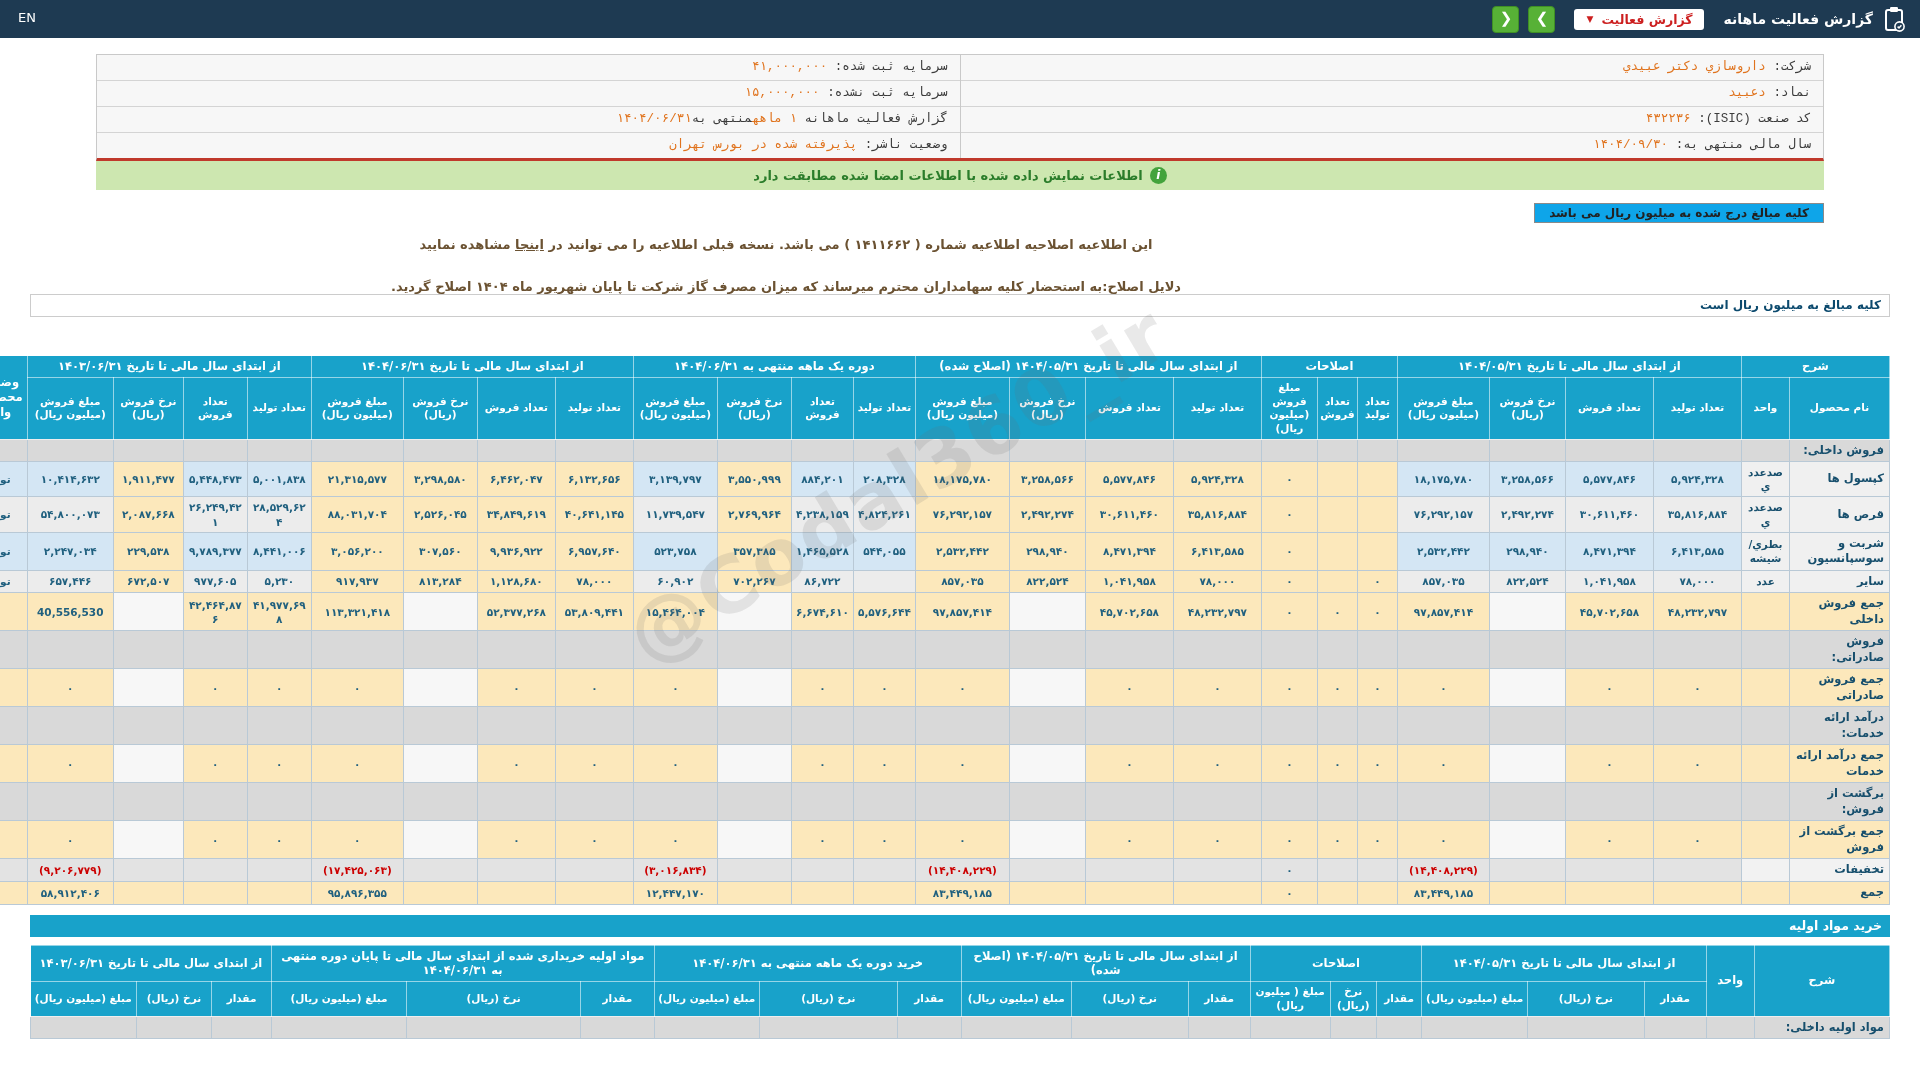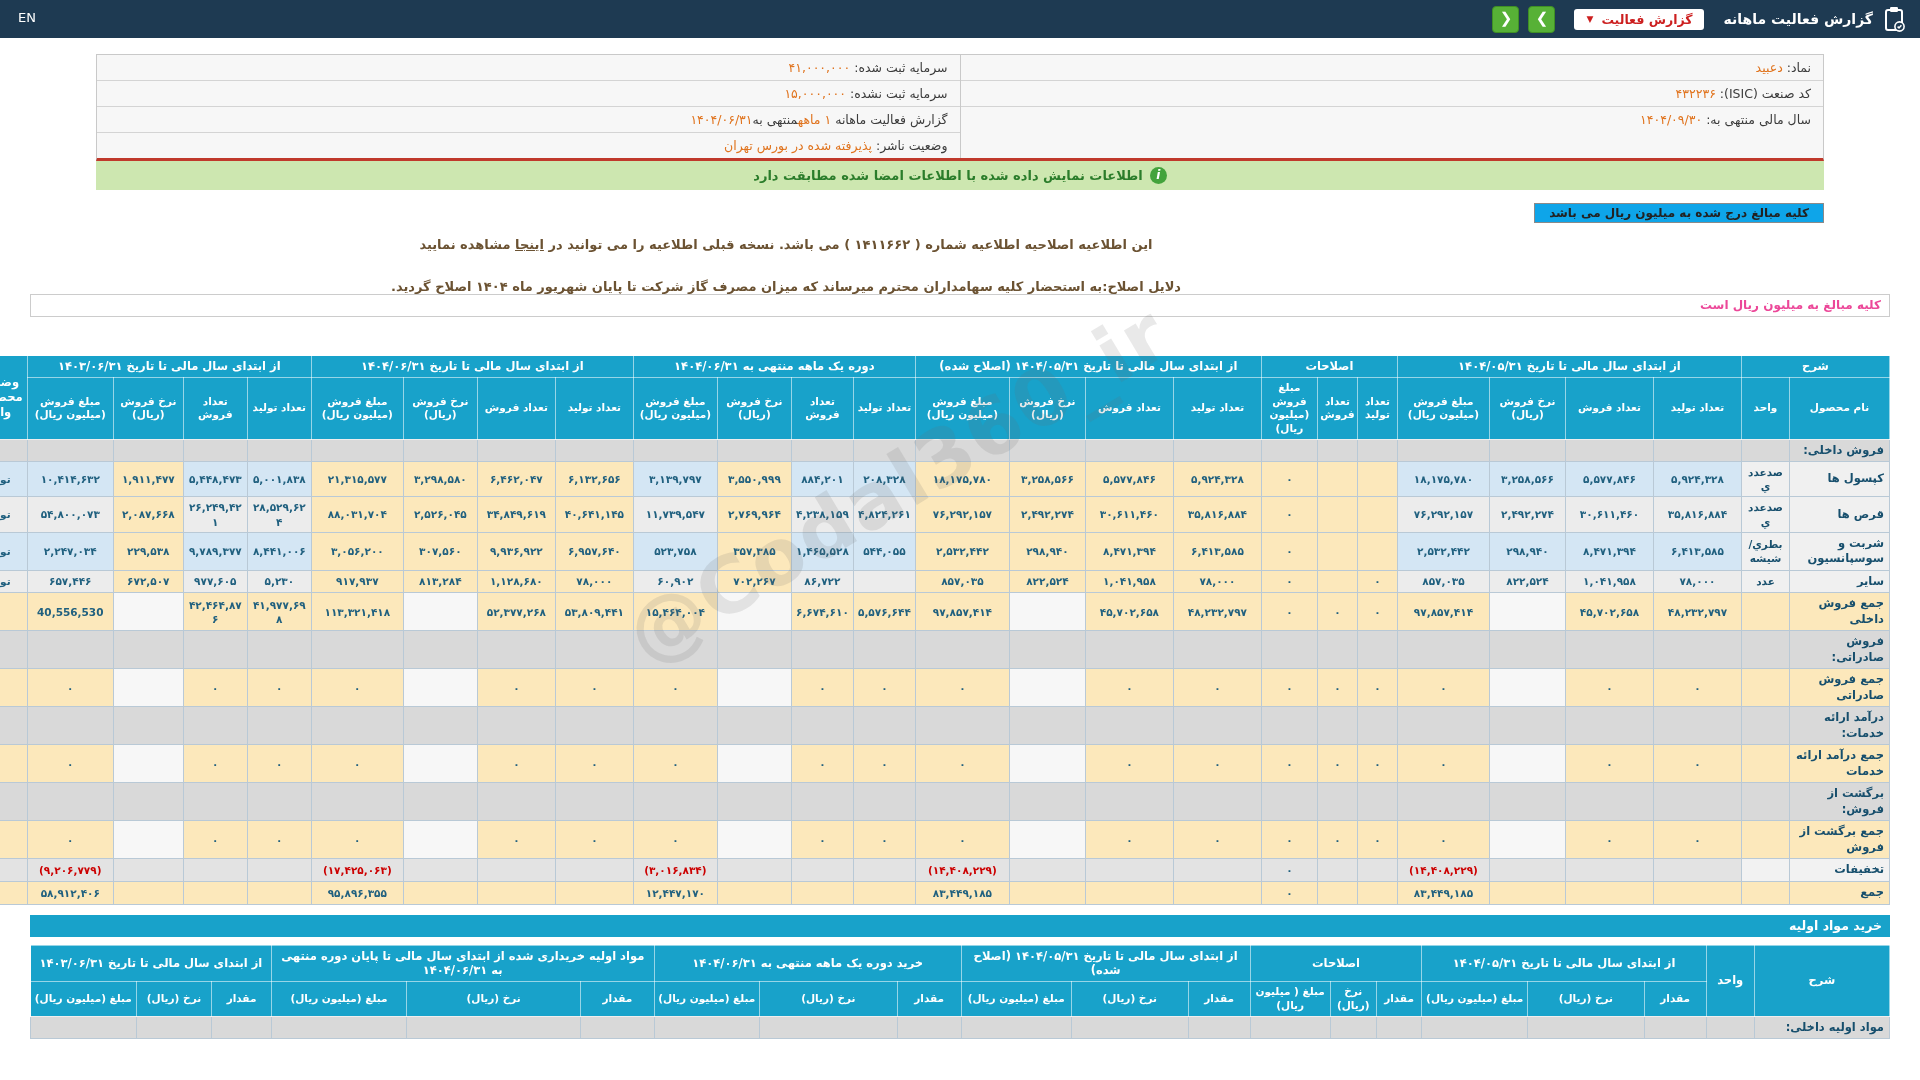--- a/index.html
+++ b/index.html
@@ -12,21 +12,21 @@
   .tb-cluster{display:flex;align-items:center;gap:9px;}
   .tb-title{color:#fff;font-size:14px;font-weight:bold;}
   .tb-dd{background:#fff;border-radius:3px;padding:3px 12px;display:flex;align-items:center;
          gap:8px;color:#cc1f1f;font-size:12.5px;font-weight:bold;cursor:pointer;margin:0 10px;}
   .tb-dd .arr{font-size:9px;}
   .nav-btn{width:25px;height:25px;border-radius:4px;background:#57b136;border:1px solid #3f8f24;
            color:#fff;font-weight:bold;font-size:15px;line-height:23px;text-align:center;cursor:pointer;}
   
   .info-wrap{margin:16px 96px 0 96px;border:1px solid #c9c9c9;border-bottom:3px solid #c0392b;
              display:flex;background:#f7f7f7;}
-  .info-col{flex:1;}
+  .info-col{flex:1;font-family:Liberation Mono, monospace;}
   .info-col:first-child{border-left:1px solid #c9c9c9;}
   .info-row{height:25px;line-height:25px;padding:0 12px;border-bottom:1px solid #d4d4d4;
             font-size:12.5px;color:#3c3c3c;white-space:nowrap;}
   .info-col .info-row:last-child{border-bottom:none;}
   .orange{color:#e0731d;}
   
   .green-bar{margin:0 96px;background:#cde7b0;height:29px;display:flex;align-items:center;
              justify-content:center;gap:7px;color:#2b7d2b;font-size:13px;font-weight:bold;}
   .info-i{width:17px;height:17px;border-radius:50%;background:#43a33c;color:#fff;
           font-size:12px;line-height:17px;text-align:center;font-style:italic;font-weight:bold;}
@@ -35,21 +35,21 @@
             padding:2px 14px;font-size:12px;font-weight:bold;color:#222;background:#0ea5e9;}
   .amendments{margin:14px 384px 0 36px;text-align:center;color:#6b5232;font-weight:bold;font-size:13px;}
   .amendments .line2{margin-top:27px;text-align:center;}
   .amendments a{color:#6b5232;text-decoration:underline;cursor:pointer;}
   
   .main{margin:0 30px;position:relative;}
   .section-bar{height:22px;line-height:22px;background:#18a2ca;color:#fff;font-weight:bold;
                font-size:12.5px;padding:0 8px;margin-top:34px;}
   .section-bar.second{margin-top:10px;}
   .units-row{height:21px;line-height:21px;border:1px solid #ccc;font-weight:bold;font-size:12px;
-             padding:0 8px;background:#fff;color:#ec4899;}
+             padding:0 8px;background:#fff;color:#0c4a6e;}
   table{width:100%;border-collapse:collapse;table-layout:fixed;margin-top:38px;}
   #purchases-table{margin-top:8px;}
   th{background:#18a2ca;color:#fff;font-weight:bold;border:1px solid rgba(255,255,255,.55);
      padding:3px 2px;font-size:10.5px;line-height:1.3;margin-left:16px;}
   .gth{font-size:11.5px;}
   td{border:1px solid #b9c9d6;padding:3px 2px;font-size:10.5px;font-weight:bold;color:#20607f;
      text-align:center;word-wrap:break-word;line-height:1.35;background:#fff;}
   td.name{text-align:right;padding-right:5px;font-size:11.5px;color:#174f6d;}
   .lbl{background:#f0f0f0;color:#174f6d;}
   .b{background:#d4e6f4;}
@@ -84,20 +84,21 @@
       <span class="arr">▼</span>
     </div>
     <div class="nav-btn">❯</div>
     <div class="nav-btn">❮</div>
   </div>
   <span class="en-link">EN</span>
 </div>
 
 <div class="info-wrap">
   <div class="info-col" id="info-company">
+      <div class="info-row"><span>شرکت: </span><span class="orange">داروسازي دکتر عبيدي</span></div>
       <div class="info-row"><span>نماد: </span><span class="orange">دعبيد</span></div>
       <div class="info-row"><span>کد صنعت (ISIC): </span><span class="orange">۴۳۲۲۳۶</span></div>
       <div class="info-row"><span>سال مالی منتهی به: </span><span class="orange">۱۴۰۴/۰۹/۳۰</span></div>
     </div>
   <div class="info-col" id="info-capital">
       <div class="info-row"><span>سرمایه ثبت شده: </span><span class="orange">۴۱,۰۰۰,۰۰۰</span></div>
       <div class="info-row"><span>سرمایه ثبت نشده: </span><span class="orange">۱۵,۰۰۰,۰۰۰</span></div>
       <div class="info-row"><span>گزارش فعالیت ماهانه </span><span class="orange">۱ ماهه</span><span>منتهی به</span><span class="orange">۱۴۰۴/۰۶/۳۱</span></div>
       <div class="info-row"><span>وضعیت ناشر: </span><span class="orange">پذیرفته شده در بورس تهران</span></div>
     </div>

